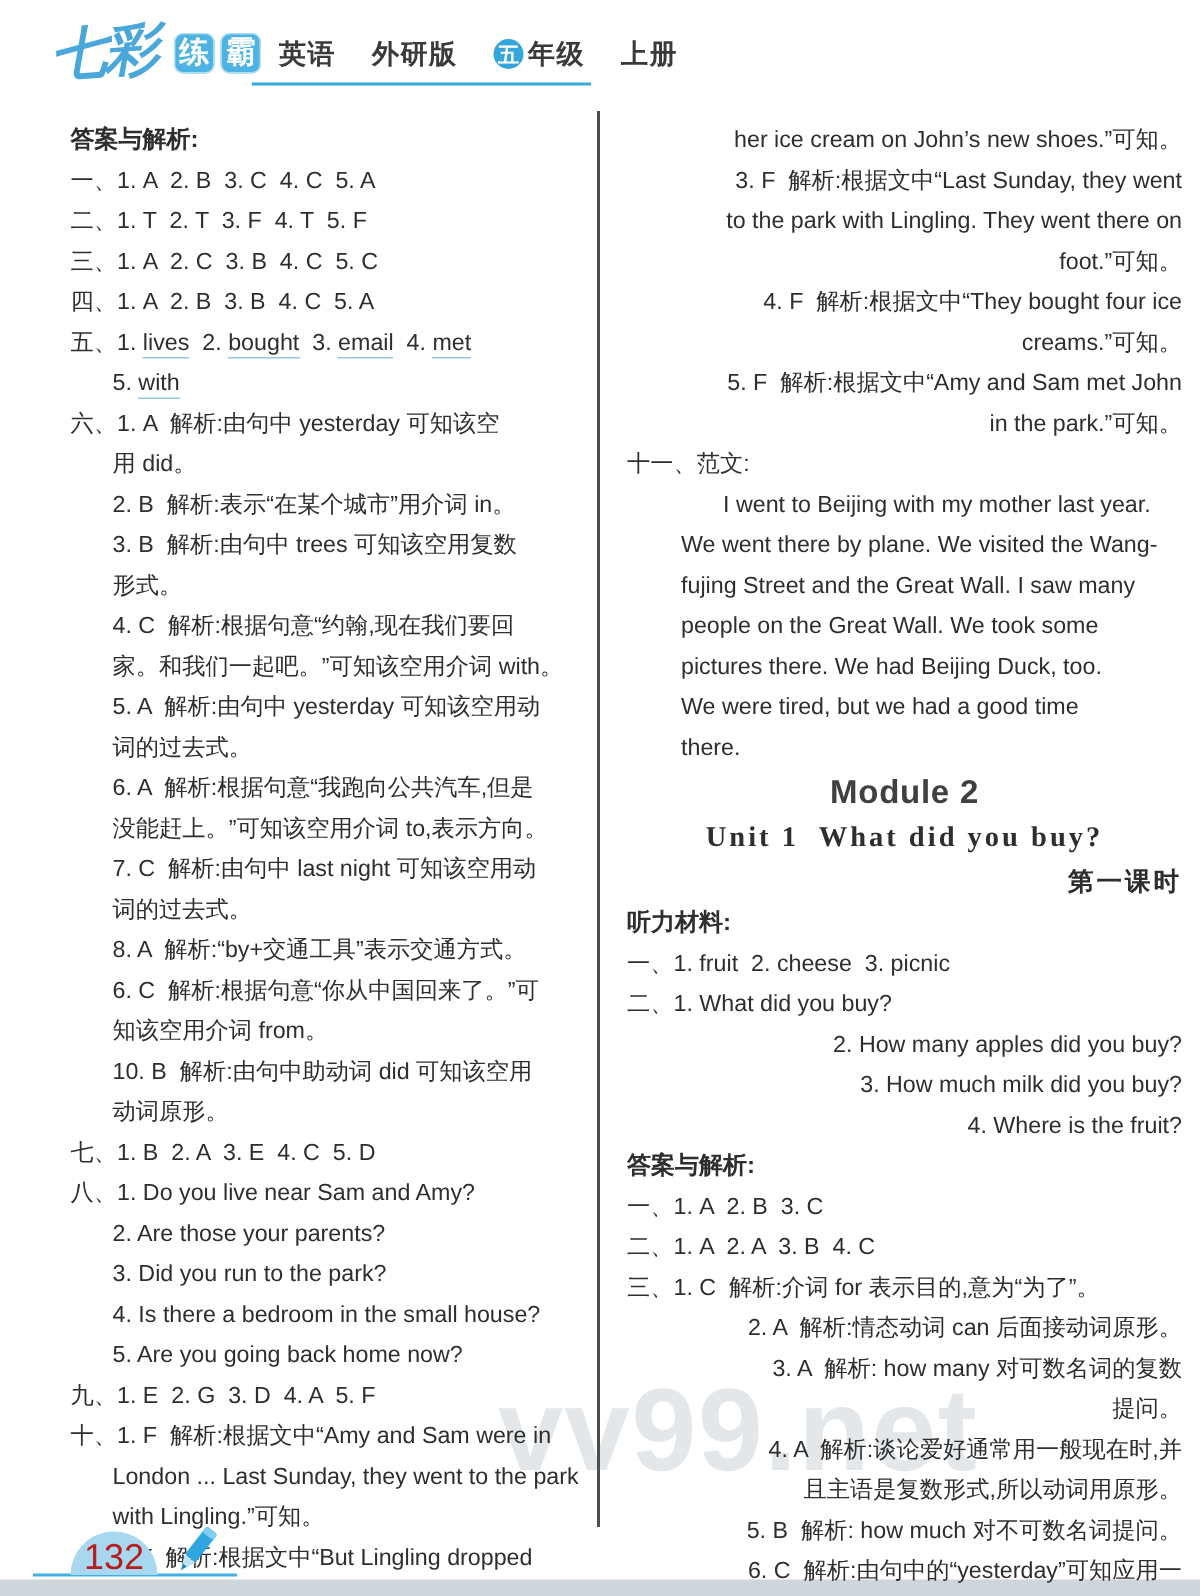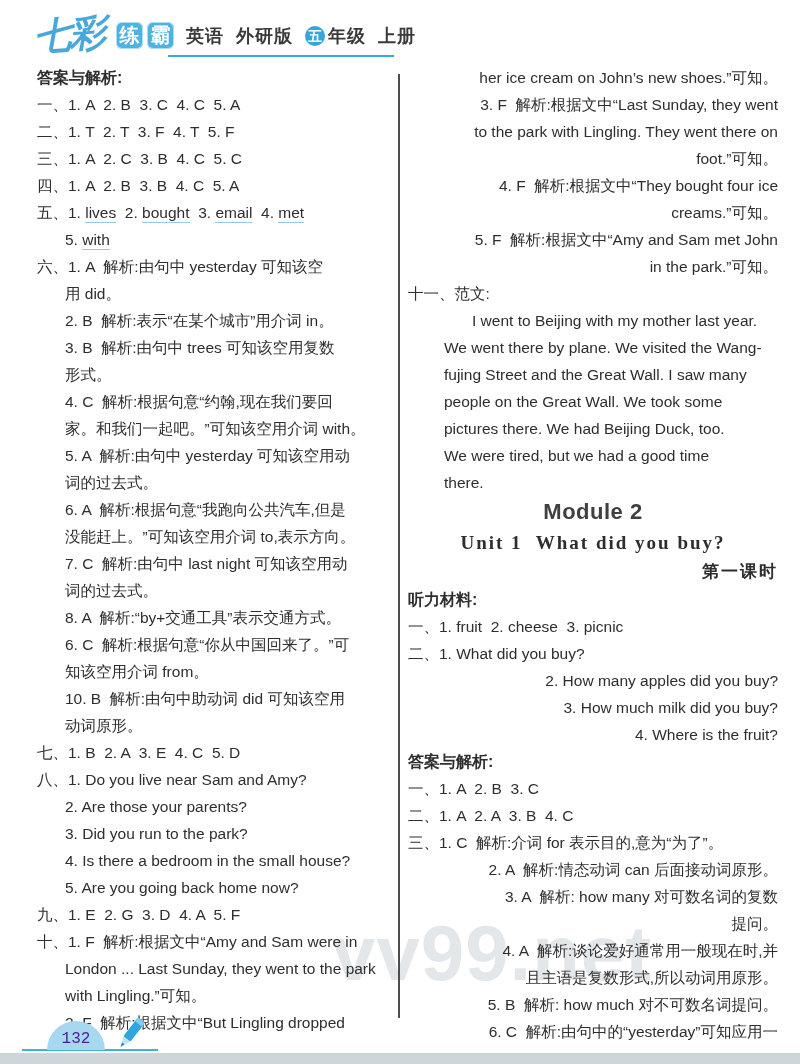--- a/index.html
+++ b/index.html
@@ -6,30 +6,30 @@
   body{background:#ffffff;font-family:"Liberation Sans","DejaVu Sans",sans-serif;}
   .page{position:relative;width:800px;height:1064px;background:#fff;overflow:hidden;}
 
   
   .brand{position:absolute;left:34px;top:10px;display:flex;align-items:center;z-index:2;}
   .logo-script{font-size:37px;font-weight:bold;font-style:italic;color:#49a7da;
                transform:rotate(-4deg);letter-spacing:-2px;margin-right:8px;}
   .logo-badge{display:inline-block;width:27px;height:27px;margin-left:4px;border-radius:6px;
               background:#4db3e3;color:#fff;font-size:20px;font-weight:bold;line-height:27px;
               text-align:center;box-shadow:inset 0 0 0 1px rgba(255,255,255,.55);}
-  .subjrow{position:absolute;left:186px;top:24px;display:flex;align-items:center;gap:12px;
+  .subjrow{position:absolute;left:186px;top:24px;display:flex;align-items:center;gap:24px;
            font-size:18px;font-weight:bold;color:#3a3a3a;letter-spacing:1px;z-index:2;}
   .grade{display:flex;align-items:center;gap:3px;}
   .grade-circle{display:inline-block;width:20px;height:20px;border-radius:50%;background:#35a6dc;
                 color:#fff;font-size:14px;line-height:20px;text-align:center;font-weight:bold;letter-spacing:0;}
   .head-underline{position:absolute;left:168px;top:55px;width:226px;height:2px;background:#35aadd;}
 
   
   .divider{position:absolute;left:398px;top:74px;width:2px;height:944px;background:#4d4d4d;}
-  .col{position:absolute;top:64px;z-index:1;}
+  .col{position:absolute;top:80px;z-index:1;margin-left:10px;}
   .col-left{left:37px;width:356px;}
   .col-right{left:408px;width:370px;}
   .ln{line-height:27px;font-size:15.5px;color:#2e2e2e;white-space:pre;}
   .head{font-weight:bold;font-size:16px;}
   .col-left .sub{padding-left:28px;}
   .col-right .sub{padding-left:24px;text-align:right;}
   .essay{padding-left:36px;}
   .essay-first{padding-left:64px;}
   .module{text-align:center;color:#404040;font-size:22px;line-height:32px;font-weight:bold;letter-spacing:.5px;}
   .unit{text-align:center;font-size:19px;font-weight:bold;line-height:30px;letter-spacing:2px;font-family:Liberation Serif, serif;}
@@ -37,21 +37,21 @@
   .u{border-bottom:1.5px solid #96c8e4;padding-bottom:1px;}
 
   
   .watermark{position:absolute;left:332px;top:908px;z-index:0;font-size:78px;font-weight:bold;
              color:#e3e7e9;letter-spacing:1px;user-select:none;}
 
   
   .footer-line{position:absolute;left:22px;top:1049px;width:136px;height:2px;background:#40b0e2;}
   .footer-tab{position:absolute;left:47px;top:1021px;width:58px;height:29px;background:#a8d8ef;
               border-radius:29px 29px 0 0;text-align:center;z-index:2;}
-  .footer-tab span{font-size:16px;color:#4c1d95;line-height:36px;font-family:Liberation Mono, monospace;}
+  .footer-tab span{font-size:24px;color:#b91c1c;line-height:36px;}
   .pencil{position:absolute;left:110px;top:1012px;z-index:3;}
   .bottom-strip{position:absolute;left:0;top:1053px;width:800px;height:11px;background:#cfd6da;}
 </style>
 </head>
 <body>
 
 <div class="page">
 
   <div class="brand">
     <span class="logo-script">七彩</span>

